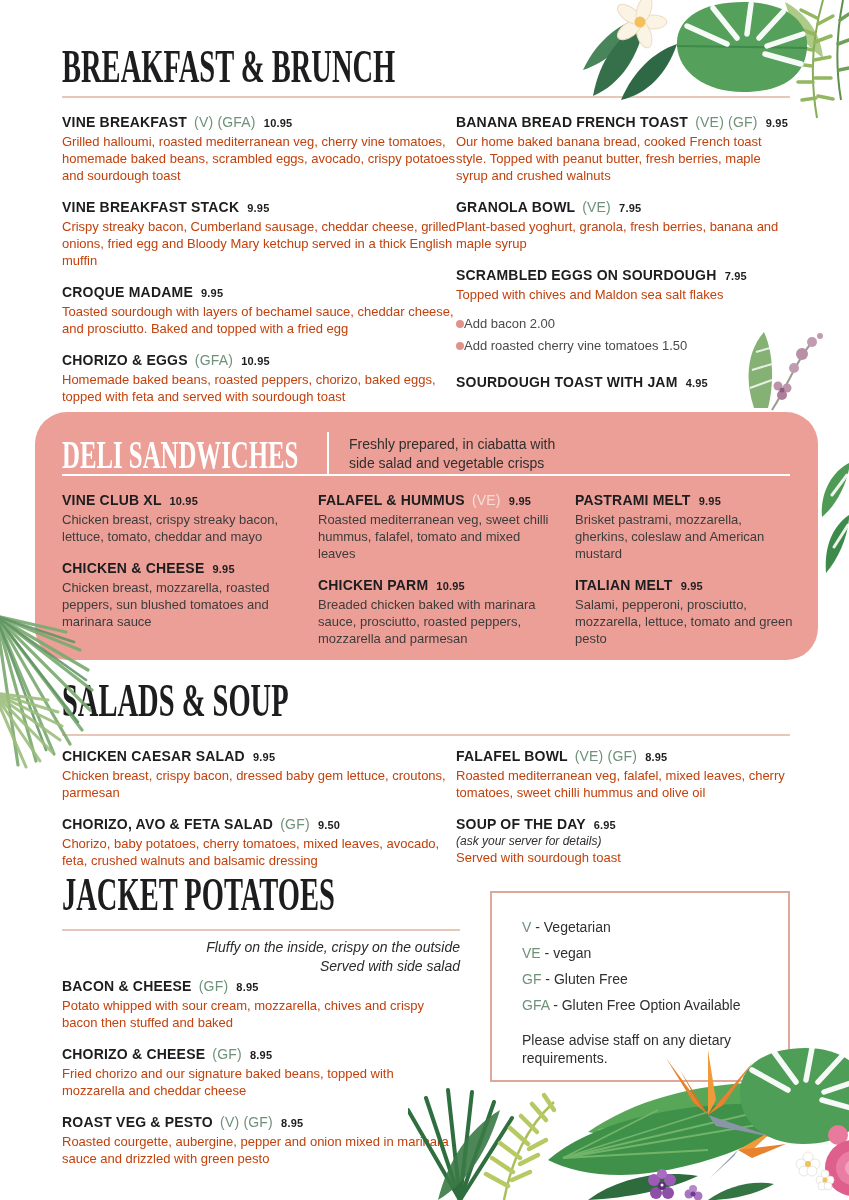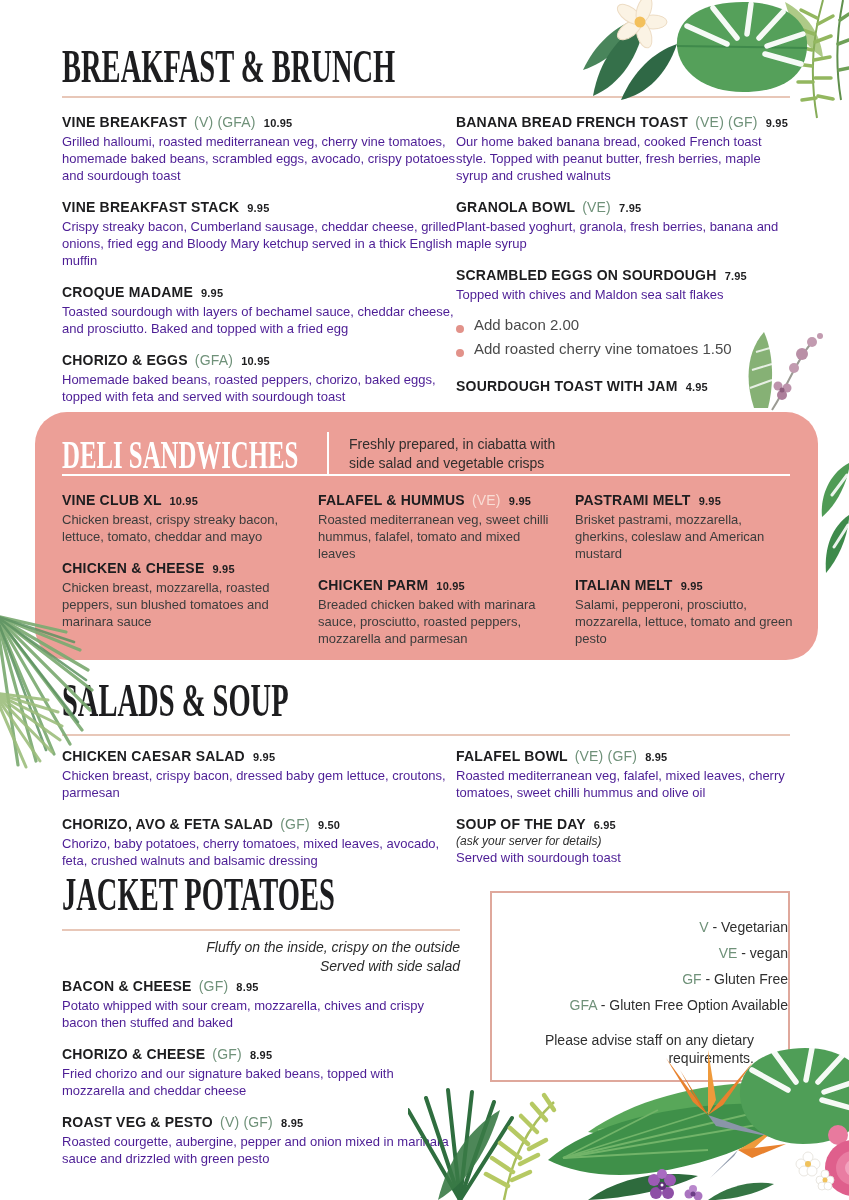--- a/index.html
+++ b/index.html
@@ -15,46 +15,46 @@
 
   .cols{display:flex;}
   .col-l{width:394px;}
   .col-r{width:334px;}
 
   .item{margin-bottom:15px;}
   .head{font-weight:700;font-size:14px;letter-spacing:.2px;color:#1d1d1f;}
   .lb{font-weight:400;color:#6f9179;margin-left:3px;}
   .lb-light{color:#f9ddd5;}
   .pr{margin-left:4px;font-size:11px;}
-  .desc{font-size:13px;line-height:17px;color:#4c1d95;margin:3px 0 0 0;max-width:100%;}
+  .desc{font-size:13px;line-height:17px;color:#c2410c;margin:3px 0 0 0;max-width:100%;}
   .note-italic{font-size:12px;font-style:italic;color:#2e2e2e;margin:2px 0 0 0;}
 
   .addons{list-style:none;margin:13px 0 0 0;padding:0;}
-  .addons li{display:flex;align-items:flex-end;gap:10px;margin-bottom:7px;
-             font-size:15px;color:#4a4a4a;}
+  .addons li{display:flex;align-items:center;margin-bottom:7px;
+             font-size:13px;color:#4a4a4a;}
   .dot{width:8px;height:8px;border-radius:50%;background:#e2928a;flex:0 0 auto;}
 
   
   .deli-band{position:absolute;left:35px;top:412px;width:783px;height:248px;background:#ec9f97;border-radius:32px;}
   .deli-title{font-family:"Liberation Serif",serif;font-weight:700;font-size:40px;color:#fff;
               line-height:1;display:inline-block;white-space:nowrap;
               transform:scaleX(0.62);transform-origin:left bottom;margin:0;
               position:absolute;left:27px;top:23px;}
   .deli-divider{position:absolute;left:292px;top:20px;width:2px;height:44px;background:#fff;}
   .deli-tag{position:absolute;left:314px;top:23px;font-size:14px;
             line-height:19px;color:#322e2d;}
   .deli-rule{position:absolute;left:27px;top:62px;width:728px;height:2px;background:#fff;}
   .deli-col{position:absolute;top:80px;}
   .deli-col .desc{color:#3c3c3c;}
 
   .tagline{font-style:italic;font-size:14px;line-height:19px;color:#2b2b2b;text-align:right;}
 
   
   .legend{position:absolute;left:490px;top:891px;width:300px;height:191px;
-          border:2px solid #dfa89c;box-sizing:border-box;padding:26px 0 6px 30px;text-align:right;}
+          border:2px solid #dfa89c;box-sizing:border-box;padding:26px 0 6px 30px;}
   .legend-entry{font-size:14px;margin-bottom:10px;color:#2f2f2f;}
   .legend-code{color:#6f9179;}
   .legend-note{font-size:14px;line-height:18px;color:#2f2f2f;margin-top:18px;width:232px;}
 </style>
 </head>
 <body>
 
 <div class="page">
 
   <div class="sec" style="left:62px;top:44px;width:728px;">

